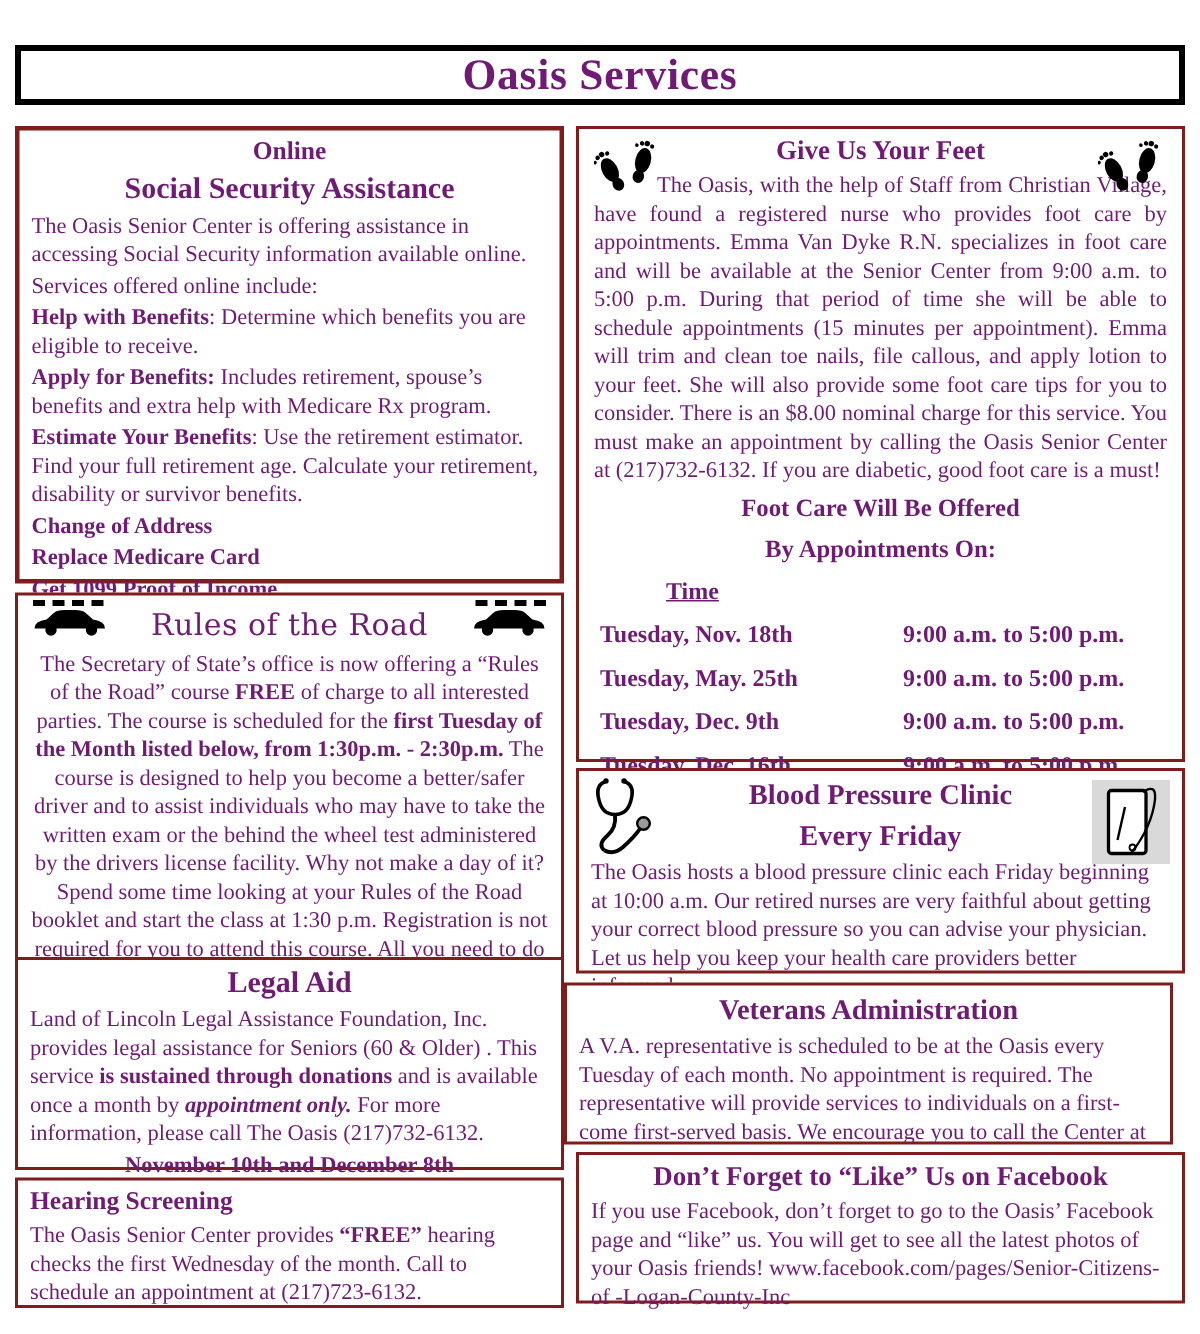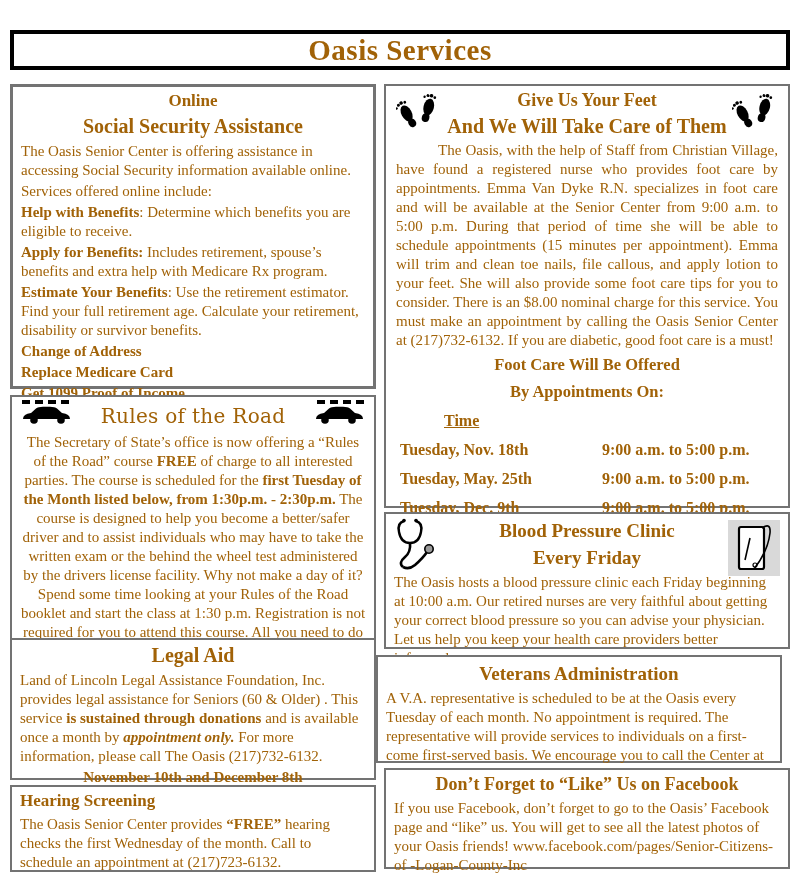--- a/index.html
+++ b/index.html
@@ -1,18 +1,18 @@
 <!DOCTYPE html>
 <html><head>
 <meta charset="utf-8">
 <style>
   html,body{margin:0;padding:0;background:#fff;}
-  .page{position:relative;width:800px;height:889px;background:#fff;color:#a16207;
+  .page{position:relative;width:800px;height:889px;background:#fff;color:#701a75;
         font-family:"Liberation Serif",serif;overflow:hidden;}
-  .box{position:absolute;border:2px solid #737373;background:#fff;box-sizing:border-box;
+  .box{position:absolute;border:2px solid #7f1d1d;background:#fff;box-sizing:border-box;
        padding:2px 8px;font-size:15px;line-height:19px;}
   .b{font-weight:bold;}
   .i{font-style:italic;}
   .box p{margin:2px 0;}
   h1,h2,h3{margin:0;font-weight:bold;}
 
   
   .header-box{position:absolute;left:10px;top:30px;width:780px;height:40px;
       border:4px solid #000;box-sizing:border-box;display:flex;align-items:center;justify-content:center;}
   .header-box h1{font-size:29px;letter-spacing:.5px;}
@@ -143,21 +143,20 @@
             <ellipse cx="32" cy="17" rx="5.2" ry="8.5" fill="#000"></ellipse>
             <ellipse cx="31.5" cy="28" rx="3.8" ry="4.4" fill="#000"></ellipse>
             <circle cx="25.5" cy="8" r="1.2" fill="#000"></circle>
               <circle cx="28.6" cy="6" r="1.5" fill="#000"></circle>
             <circle cx="32" cy="5.3" r="1.8" fill="#000"></circle>
               <circle cx="35.6" cy="6.4" r="1.4" fill="#000"></circle>
           </g>
         </svg>
       </span>
       <h2>Give Us Your Feet</h2>
-      <h3>And We Will Take Care of Them</h3>
       <span class="feet-icon fr">
         <svg width="46" height="46" viewBox="0 0 46 46">
           <g transform="rotate(-28 12 26)">
             <ellipse cx="12" cy="23" rx="5.2" ry="8.5" fill="#000"></ellipse>
             <ellipse cx="12.5" cy="34" rx="3.8" ry="4.4" fill="#000"></ellipse>
             <circle cx="5.5" cy="14" r="1.2" fill="#000"></circle>
               <circle cx="8.6" cy="12" r="1.5" fill="#000"></circle>
             <circle cx="12" cy="11.3" r="1.8" fill="#000"></circle>
               <circle cx="15.6" cy="12.4" r="1.4" fill="#000"></circle>
           </g>

